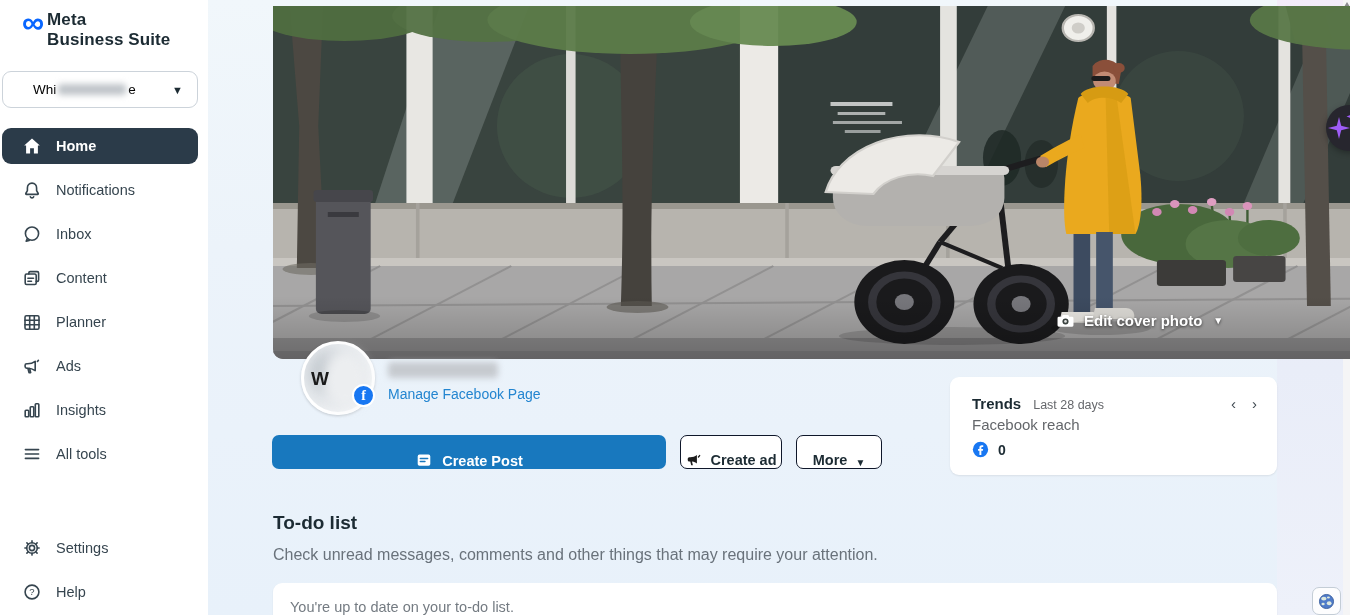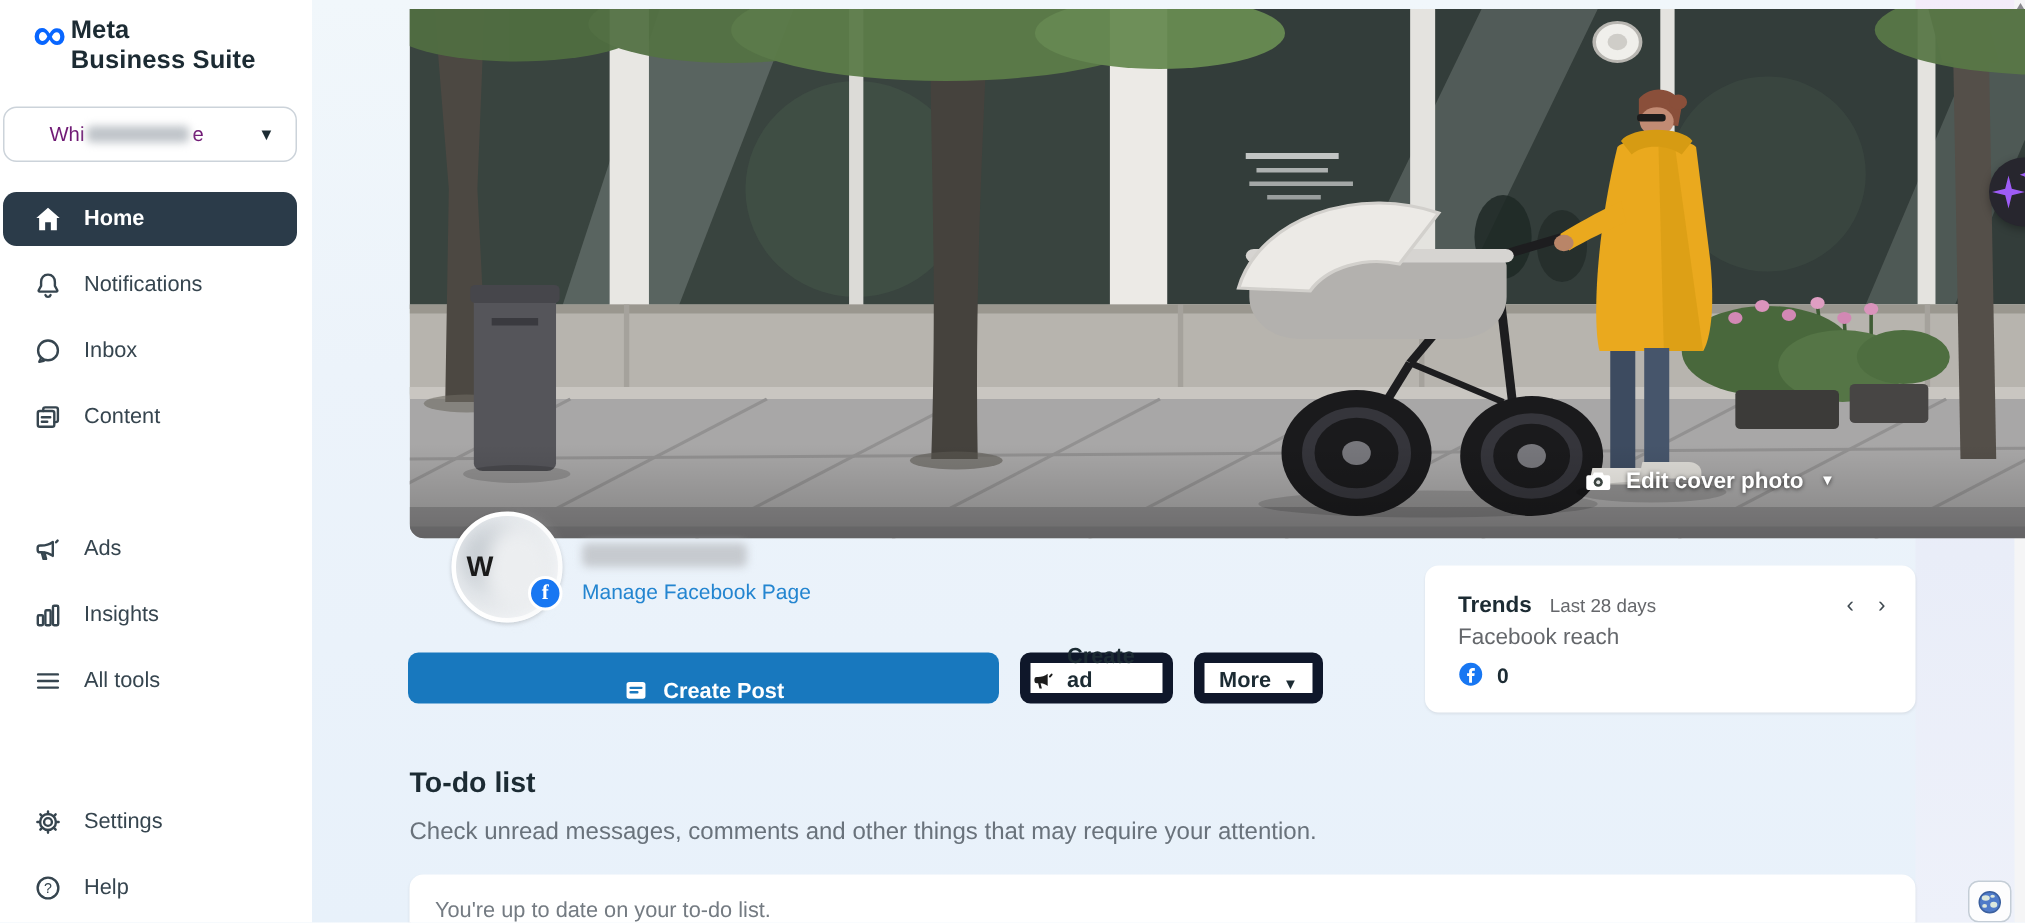--- a/index.html
+++ b/index.html
@@ -15,21 +15,21 @@
     position:relative;color:var(--text-dark);
   }
   
   .sidebar{position:absolute;left:0;top:0;width:208px;height:615px;background:#fff;z-index:5}
   .brand{position:absolute;left:22px;top:10px;display:flex;align-items:flex-start;gap:4px}
   .brand .inf{font-size:31px;line-height:26px;font-weight:bold;color:var(--meta-blue);letter-spacing:-1px}
   .brand-col{display:flex;flex-direction:column}
   .brand-col span{font-size:17px;font-weight:700;color:#1c2b33;line-height:20px;letter-spacing:.1px}
   .biz-switcher{position:absolute;left:2px;top:71px;width:196px;height:37px;background:#fff;
     border:1px solid #ccd3da;border-radius:9px;display:flex;align-items:center;padding:0 14px 0 30px;cursor:pointer}
-  .biz-name{display:flex;align-items:center;font-size:13.5px;color:#701a75}
+  .biz-name{display:flex;align-items:center;font-size:13.5px;color:#000000}
   .blur-bar{display:inline-block;width:68px;height:11px;margin:0 2px;background:#bfc4c9;filter:blur(3px);border-radius:3px}
   .biz-caret{margin-left:auto;font-size:11px;color:#1c2b33}
   .nav-item{position:absolute;left:2px;width:196px;height:36px;display:flex;align-items:center;
     padding-left:20px;border-radius:9px;cursor:pointer}
   .nav-item .nicon{width:20px;height:20px;margin-right:14px;display:flex;align-items:center;justify-content:center}
   .nav-item .nlabel{font-size:14.5px;color:var(--nav-text)}
   .nav-item.active{background:var(--sidebar-active)}
   .nav-item.active .nlabel{color:#fff;font-weight:700}
   .nicon svg{stroke:var(--nav-text);fill:none;stroke-width:1.6;stroke-linecap:round;stroke-linejoin:round}
   .active .nicon svg{stroke:#fff}
@@ -61,21 +61,21 @@
   .fb-badge{position:absolute;left:352px;top:384px;width:23px;height:23px;border-radius:50%;z-index:5;
     background:var(--facebook-blue);border:2px solid #fff;display:flex;align-items:center;justify-content:center;
     color:#fff;font-weight:800;font-size:14px;font-family:"Liberation Serif",serif}
   .page-name-blur{position:absolute;left:388px;top:362px;width:110px;height:16px;background:#c6cacf;
     filter:blur(3px);border-radius:4px;z-index:4}
   .manage-link{position:absolute;left:388px;top:386px;font-size:14px;color:var(--link-blue);z-index:4;cursor:pointer}
   
   .btn{position:absolute;top:435px;height:34px;border-radius:7px;display:flex;align-items:flex-end;
     justify-content:center;font-size:14.5px;cursor:pointer;z-index:4}
   .btn-primary{left:272px;width:394px;background:var(--accent-blue);color:#fff;font-weight:700;gap:9px}
-  .btn-light{background:#fff;border:7px solid #0f172a;color:#1c2b33;font-weight:600;gap:8px}
+  .btn-light{background:#fff;border:1px solid #0f172a;color:#1c2b33;font-weight:600;gap:8px}
   .btn-createad{left:680px;width:102px}
   .btn-more{left:796px;width:86px}
   .btn .caret{font-size:10px;color:#1c2b33}
   
   .trends{position:absolute;left:950px;top:377px;width:327px;height:98px;background:#fff;border-radius:9px;
     box-shadow:0 1px 2px rgba(0,0,0,.08);padding:18px 20px 0 22px;z-index:4}
   .trends-head{display:flex;align-items:baseline;gap:12px}
   .trends-title{font-size:15px;font-weight:800;color:var(--text-dark)}
   .trends-period{font-size:12.5px;color:var(--text-gray)}
   .trends-nav{margin-left:auto;display:flex;gap:16px;color:#3f4950;font-size:15px}
@@ -139,20 +139,29 @@
   </div>
   <div class="nav-item" style="top:260px">
     <span class="nicon">
       <svg width="20" height="20" viewBox="0 0 20 20">
           <rect x="3.2" y="6" width="11" height="10.5" rx="1.4"></rect>
           <path d="M6.8 6 V5 a1.4 1.4 0 0 1 1.4-1.4 h7 A1.4 1.4 0 0 1 16.6 5 v7 a1.4 1.4 0 0 1-1.4 1.4 h-1"></path>
           <path d="M5.9 10.2 h5.6 M5.9 13.2 h3.6"></path>
         </svg>
     </span>
     <span class="nlabel">Content</span>
+  </div>
+  <div class="nav-item" style="top:304px">
+    <span class="nicon">
+      <svg width="20" height="20" viewBox="0 0 20 20">
+          <rect x="3" y="3.8" width="14" height="13.4" rx="1.4"></rect>
+          <path d="M7.7 3.8 V17.2 M12.3 3.8 V17.2 M3 8.2 h14 M3 12.8 h14"></path>
+        </svg>
+    </span>
+    <span class="nlabel">Planner</span>
   </div>
   <div class="nav-item" style="top:348px">
     <span class="nicon">
       <svg width="20" height="20" viewBox="0 0 20 20">
           <path d="M13.2 5.3 C11 6.9 8.3 7.7 5.6 7.7 H4.7 A1.6 1.6 0 0 0 3.1 9.3 v1.3 A1.6 1.6 0 0 0 4.7 12.2 H5.6 C8.3 12.2 11 13 13.2 14.6 Z"></path>
           <path d="M5.9 12.4 l1.1 4.2 h1.7 l-1.1-4.2"></path>
           <path d="M15.4 5.5 l1-1.1"></path>
         </svg>
     </span>
     <span class="nlabel">Ads</span>

